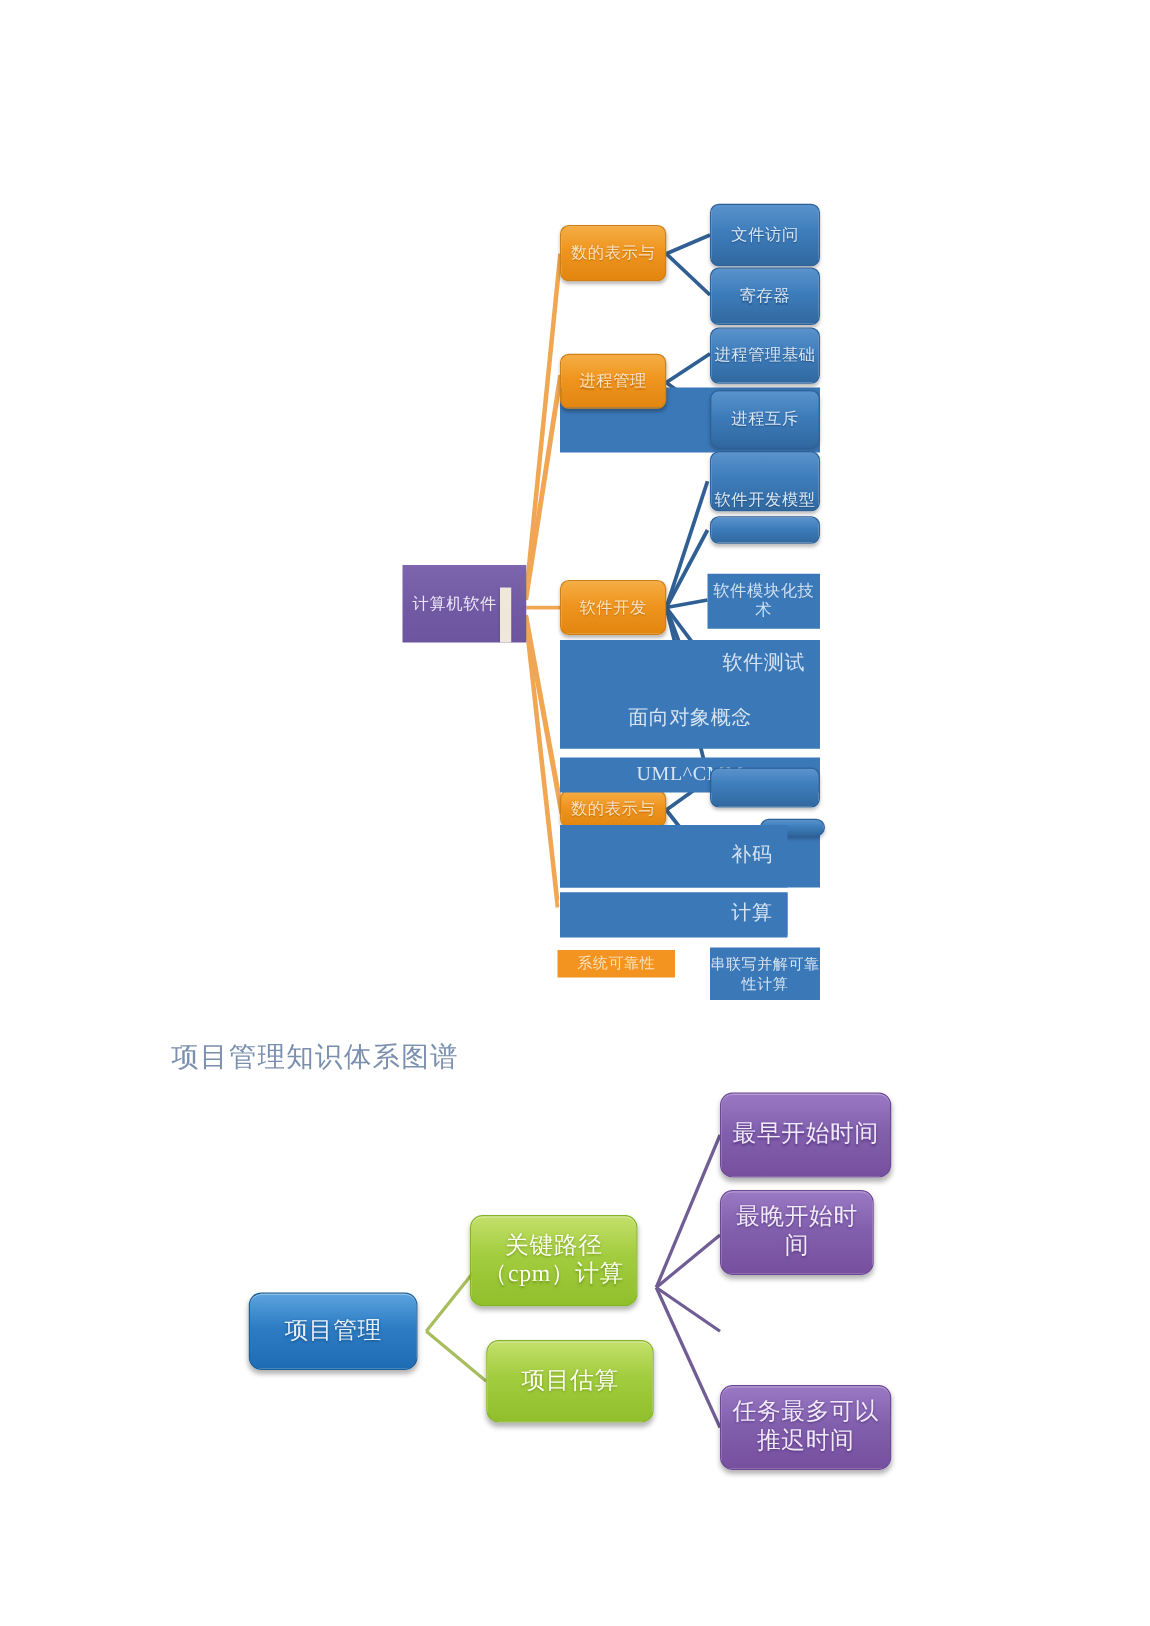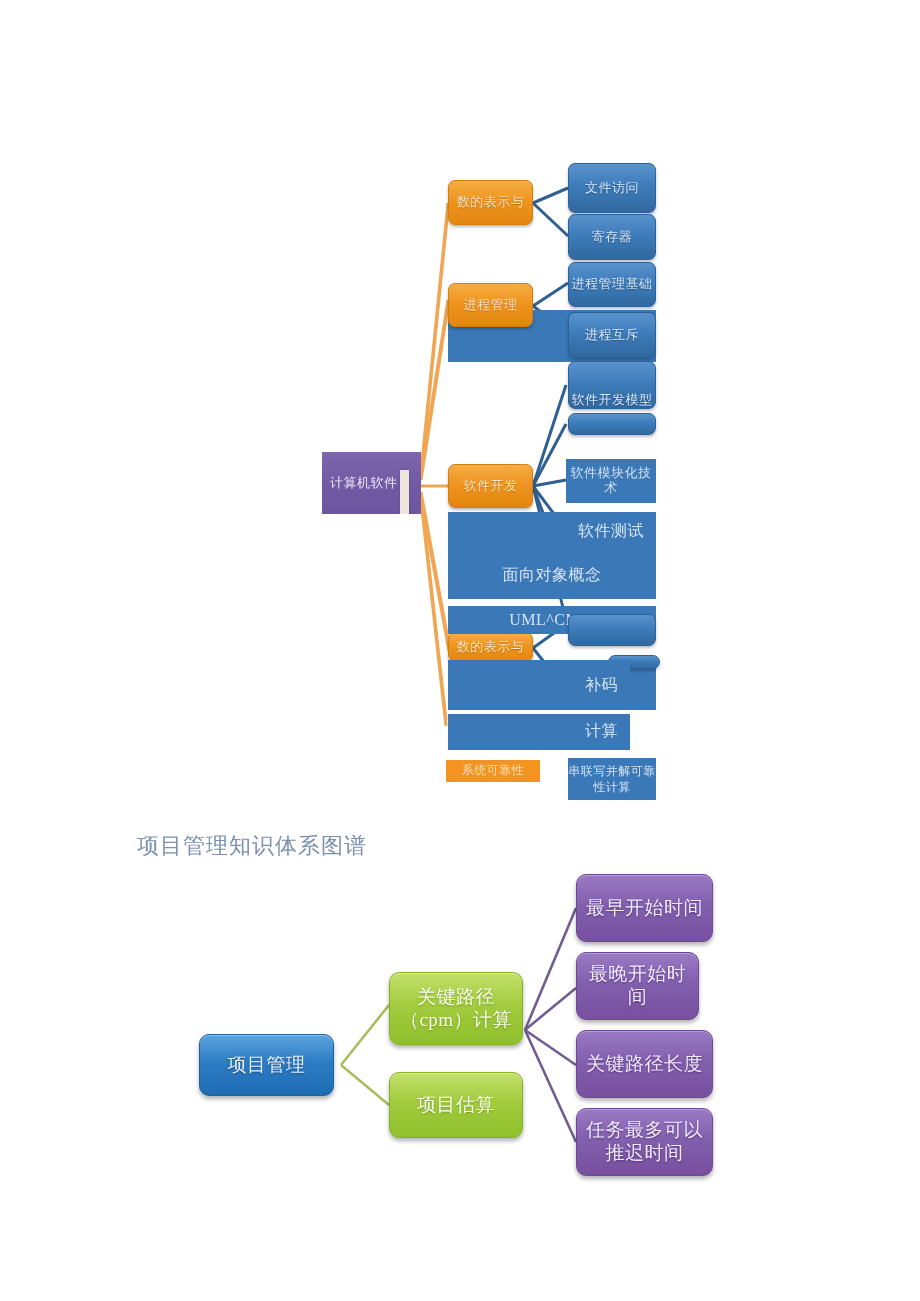--- a/index.html
+++ b/index.html
@@ -289,39 +289,36 @@
         <path d="M525 170 L576 128"></path>
         <path d="M525 170 L576 205"></path>
         <path d="M525 170 L576 282"></path>
       </g>
     </svg>
 
     <div class="node g-blue" style="left:199px; top:1024px; width:135px; height:62px; top:174px;font-family:Liberation Serif, serif;">
       <span>项目管理</span>
     </div>
 
-    <div class="node g-green g-wrap" style="left:389px; top:112px; width:134px; height:73px;">
+    <div class="node g-green g-wrap" style="left:376px; top:112px; width:134px; height:73px;">
       <span>关键路径（cpm）计算</span>
     </div>
 
     <div class="node g-green g-wrap" style="left:389px; top:212px; width:134px; height:66px;">
       <span>项目估算</span>
     </div>
 
     <div class="node g-purple g-wrap" style="left:576px; top:14px; width:137px; height:68px;">
       <span>最早开始时间</span>
     </div>
 
     <div class="node g-purple g-wrap" style="left:576px; top:92px; width:123px; height:68px;">
       <span>最晚开始时间</span>
     </div>
 
-    <div class="node g-purple g-wrap" style="left:576px; top:170px; width:137px; height:68px;">
-      <span>关键路径长度</span>
-    </div>
 
     <div class="node g-purple g-wrap" style="left:576px; top:248px; width:137px; height:68px;">
       <span>任务最多可以推迟时间</span>
     </div>
 
   </div>
 
 </div>
 
 </body></html>

